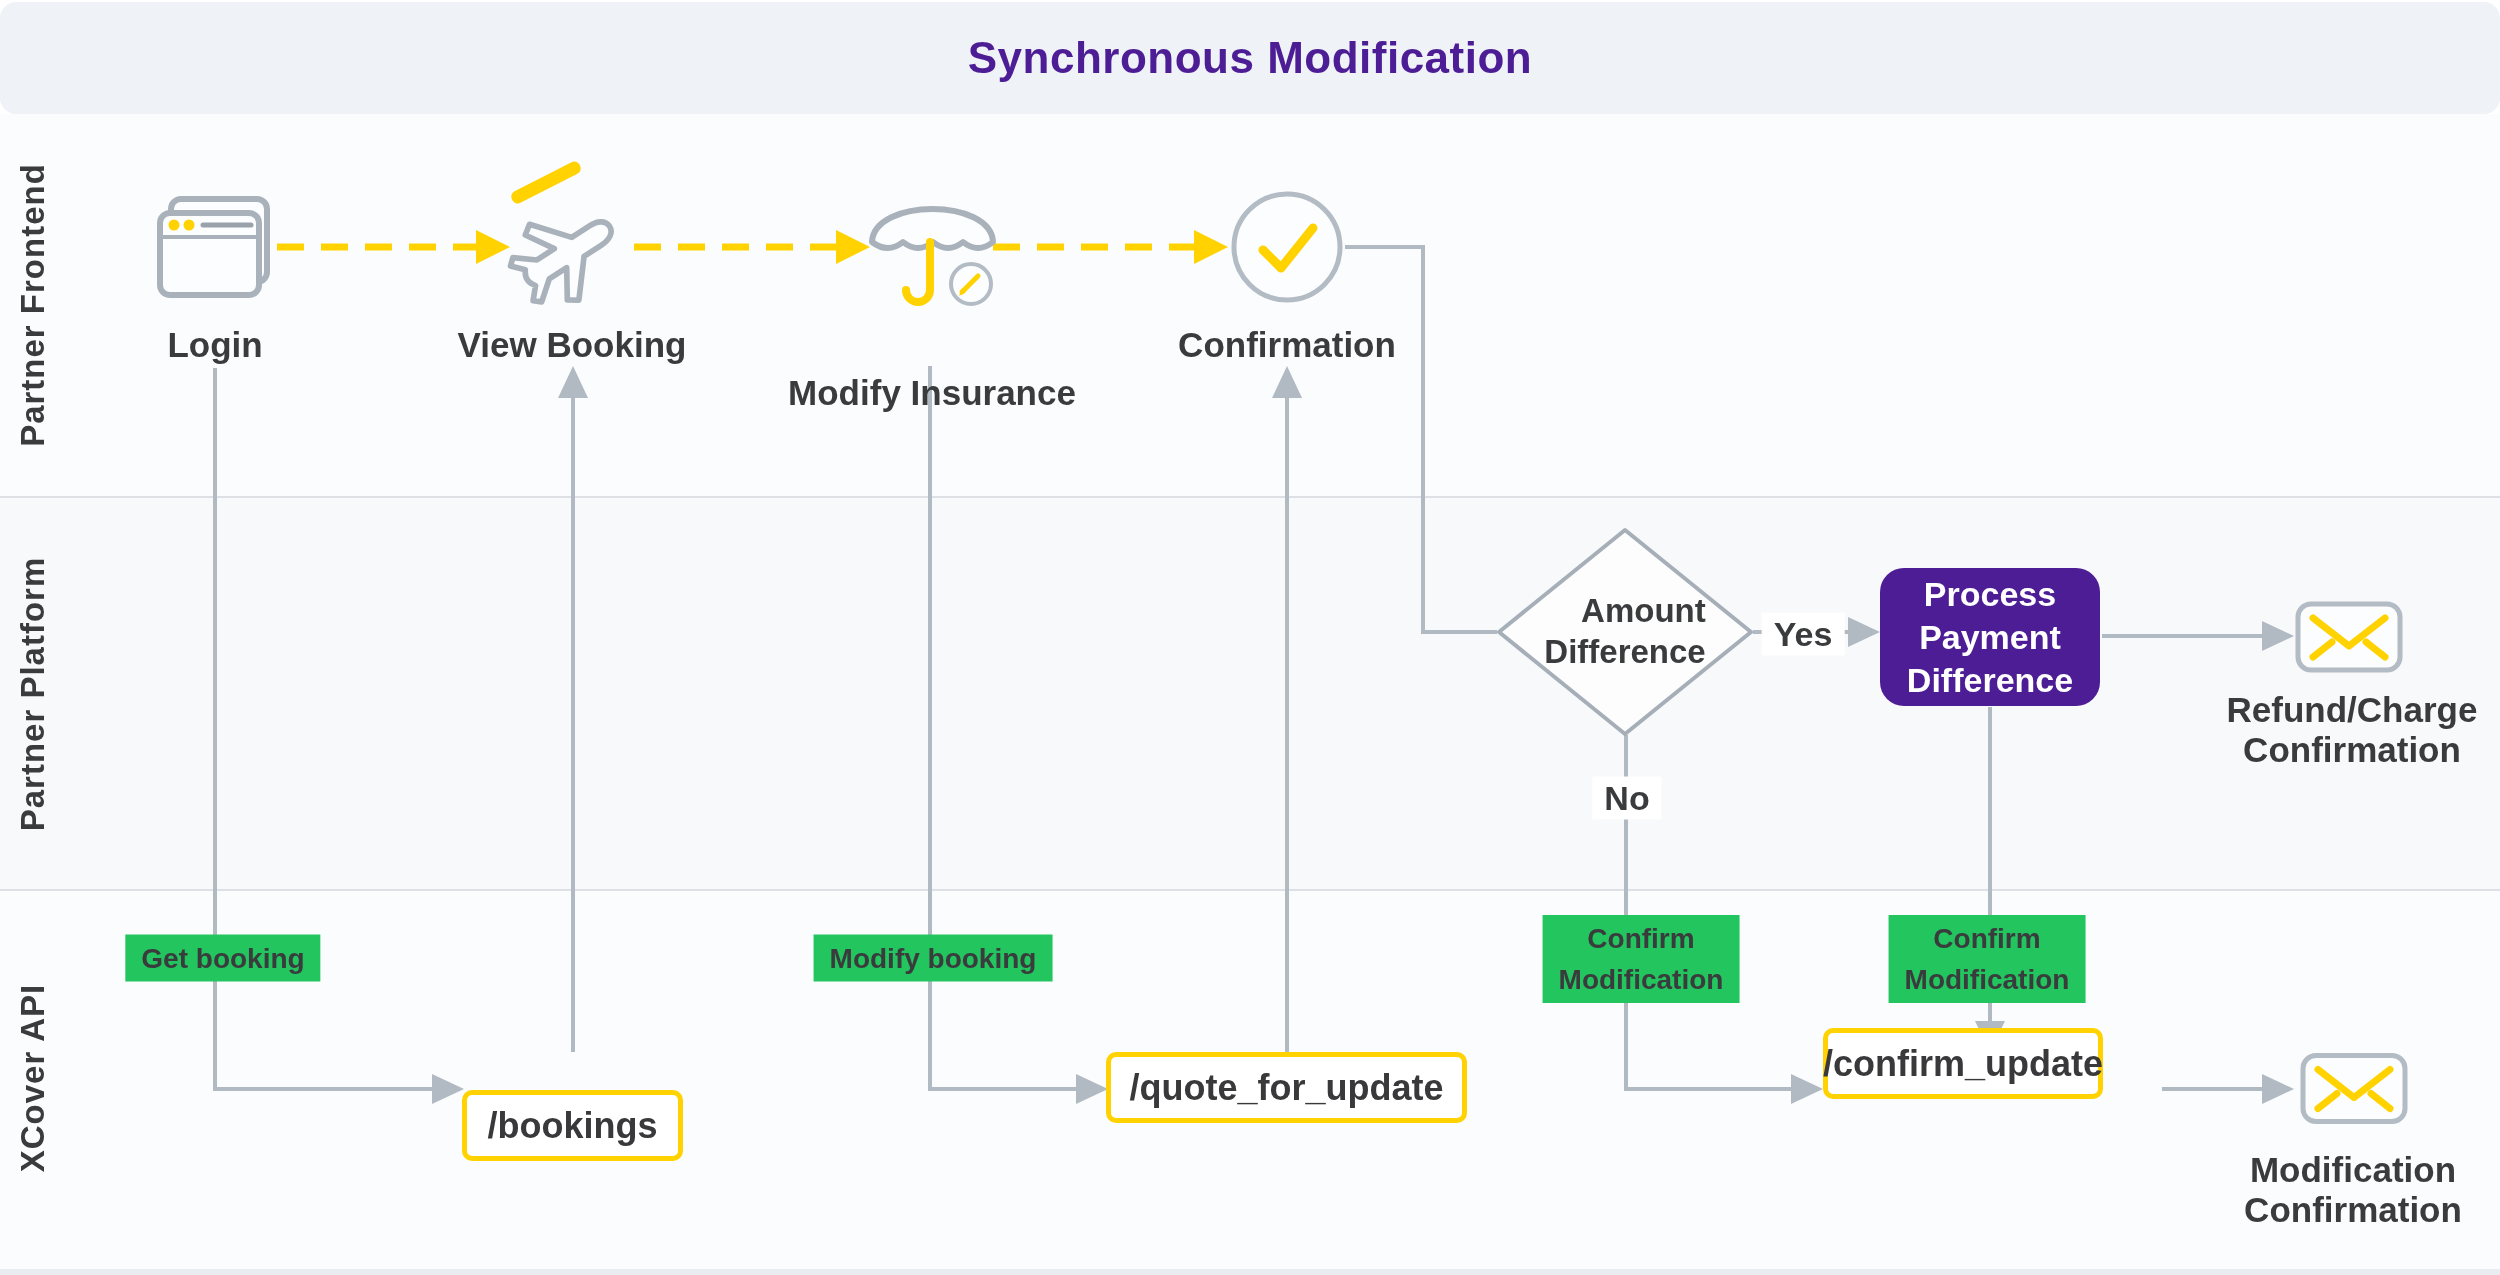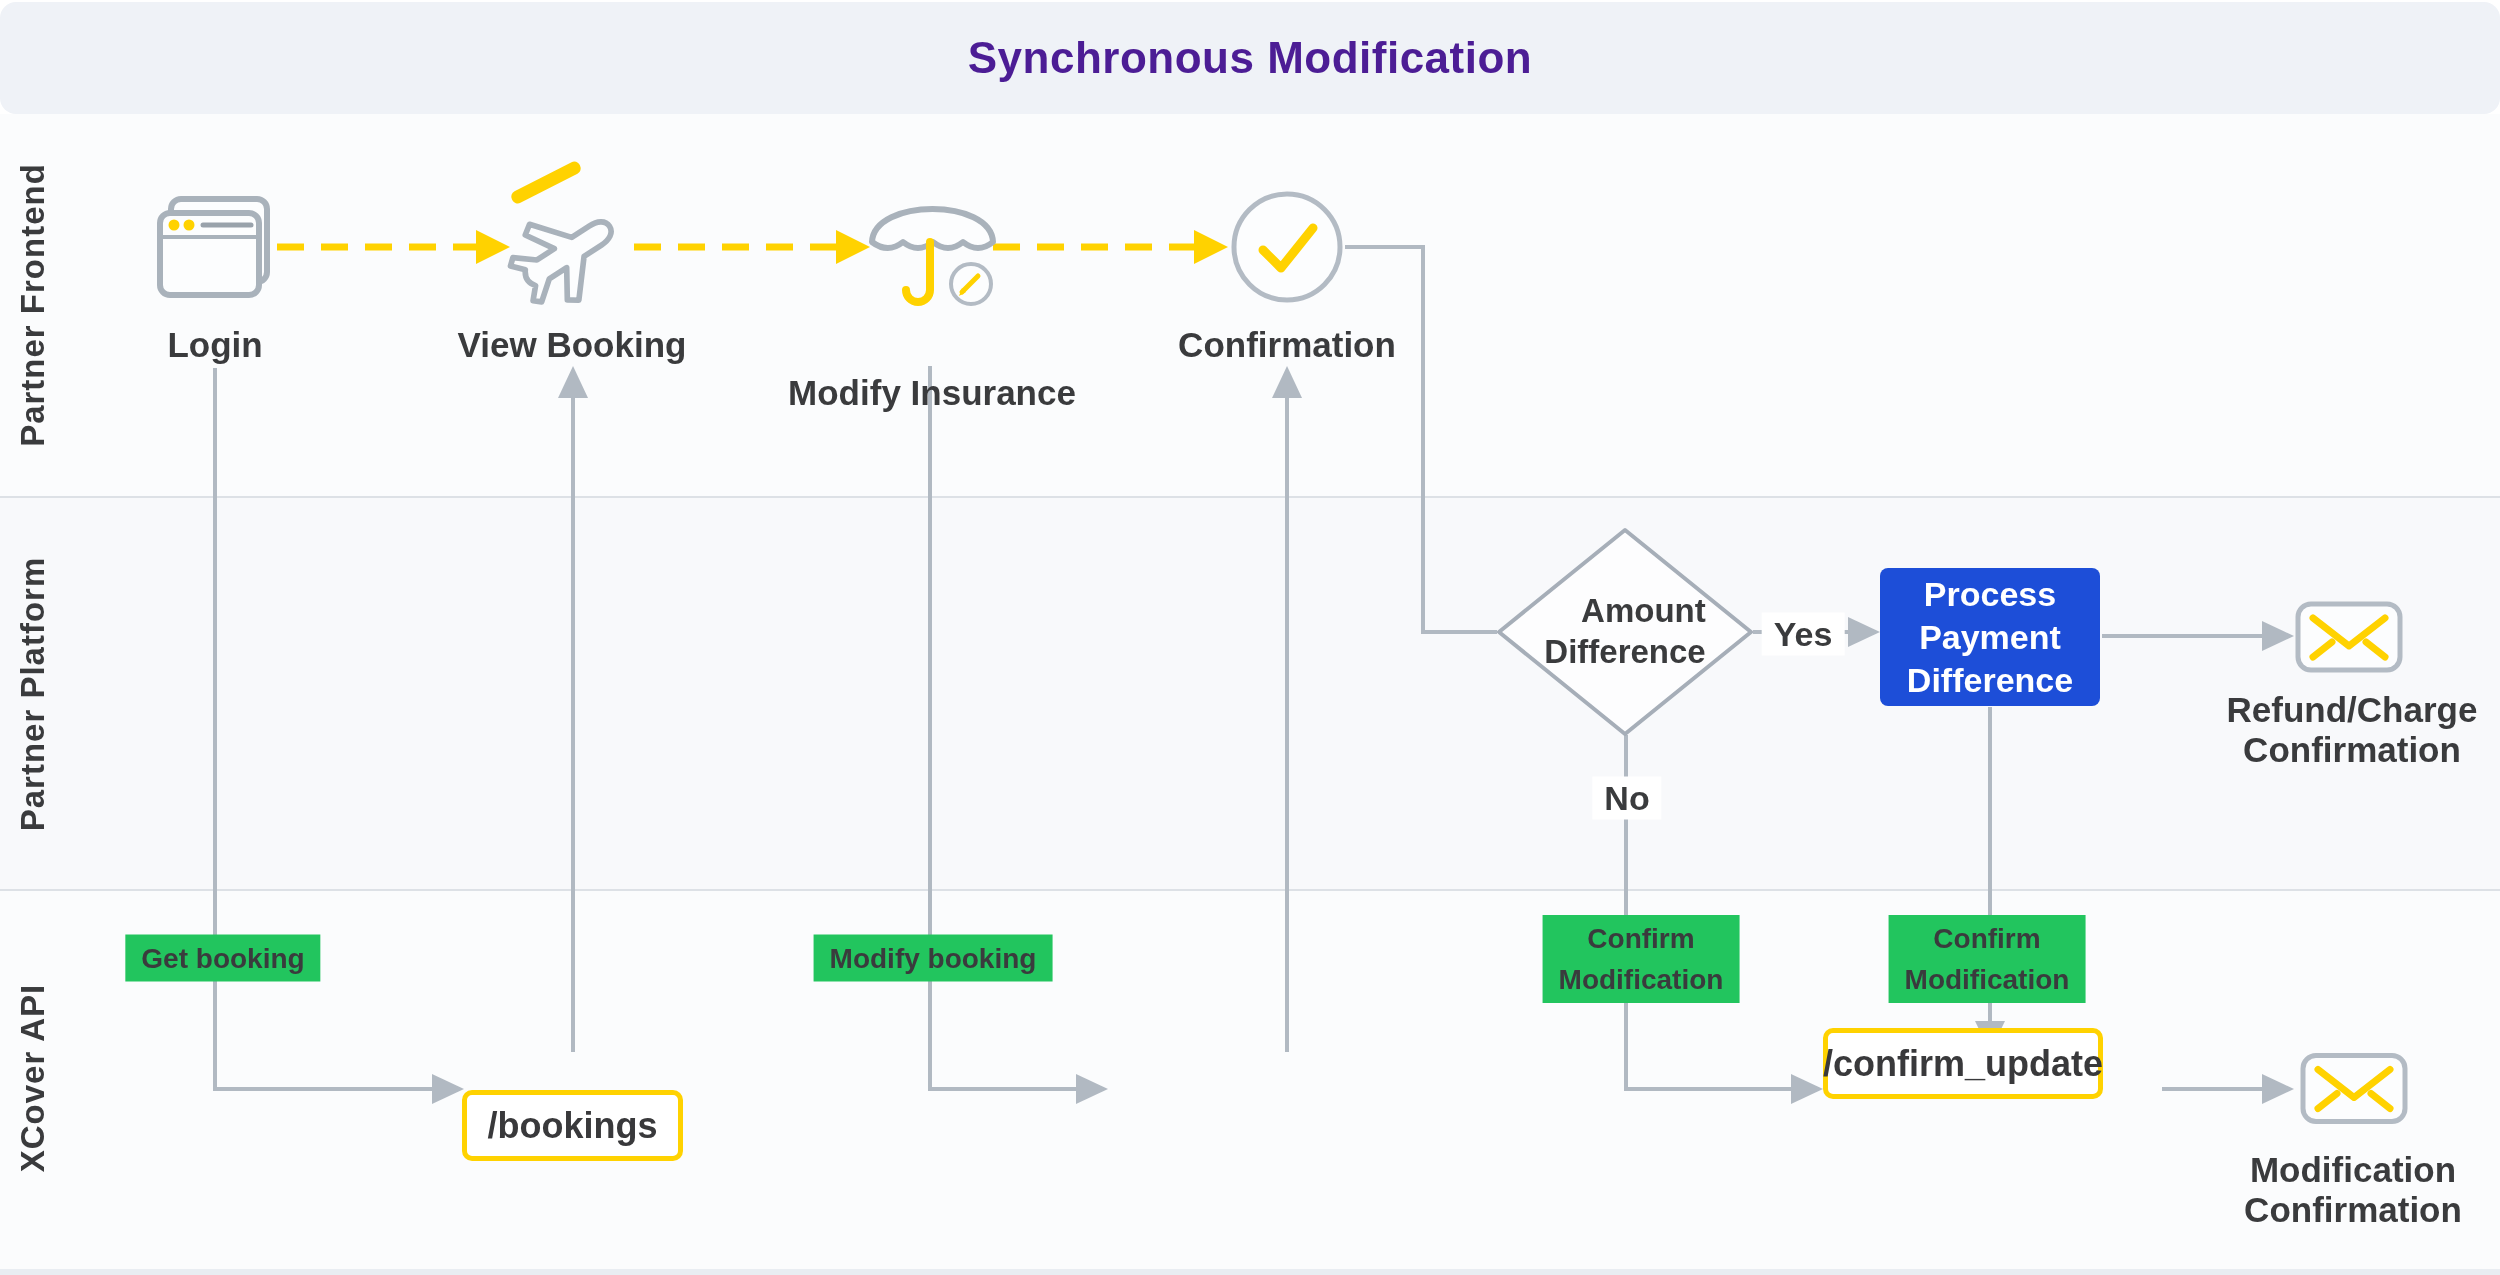--- a/index.html
+++ b/index.html
@@ -22,21 +22,21 @@
   .edge-label{transform:translate(-50%,-50%);background:#22c55e;padding:3px 16px;
               font-size:28px;font-weight:700;white-space:nowrap;text-align:center;line-height:41px;}
   .edge-label span{display:block;}
   .small-tag{transform:translate(-50%,-50%);background:#ffffff;padding:2px 12px;
              font-size:34px;font-weight:700;}
   
   .endpoint{background:#ffffff;border:5px solid #ffd200;border-radius:10px;
             display:flex;align-items:center;justify-content:center;
             font-size:36px;font-weight:700;color:#39393b;box-sizing:border-box;}
   
-  #process-box{left:1880px;top:568px;width:220px;height:138px;background:#1d4ed8;border-radius:8px;
+  #process-box{left:1880px;top:568px;width:220px;height:138px;background:#4c1d95;border-radius:24px;
                display:flex;align-items:center;justify-content:center;text-align:center;
                color:#ffffff;font-size:34px;font-weight:700;line-height:43px;}
   #process-box span{display:block;}
   
   #diamond-text{left:1625px;top:631px;transform:translate(-50%,-50%);text-align:right;
                 font-size:33px;font-weight:700;line-height:41px;}
   #diamond-text span{display:block;}
   .env-caption{transform:translateX(-50%);text-align:center;font-size:35px;font-weight:700;line-height:40px;}
   .env-caption span{display:block;}
   .z2{z-index:2;}
@@ -170,20 +170,21 @@
   <div class="abs z2 edge-label" style="left:1641px;top:959px;">
     <span>Confirm</span>
     <span>Modification</span>
   </div>
   <div class="abs z2 edge-label" style="left:1987px;top:959px;">
     <span>Confirm</span>
     <span>Modification</span>
   </div>
 
   <div class="abs z2 endpoint" style="left:462px;top:1052px;width:221px;height:71px;margin-top:38px;">/bookings</div>
+  <div class="abs z2 endpoint" style="left:1106px;top:1052px;width:361px;height:71px;">/quote_for_update</div>
   <div class="abs z2 endpoint" style="left:1823px;top:1028px;width:280px;height:71px;">/confirm_update</div>
 
   <svg class="abs z2" style="left:2300px;top:1052px;" width="108" height="73" viewBox="0 0 108 72">
     <rect x="3" y="3" width="102" height="66" rx="13" fill="#fcfdfe" stroke="#b3bbc4" stroke-width="5"></rect>
     <path d="M18,17 L54,45 L90,17" fill="none" stroke="#ffd200" stroke-width="7" stroke-linecap="round" stroke-linejoin="round"></path>
     <path d="M18,56 L37,41" fill="none" stroke="#ffd200" stroke-width="7" stroke-linecap="round"></path>
     <path d="M71,41 L90,56" fill="none" stroke="#ffd200" stroke-width="7" stroke-linecap="round"></path>
   </svg>
   <div class="abs z2 env-caption" style="left:2353px;top:1150px;">
     <span>Modification</span>

